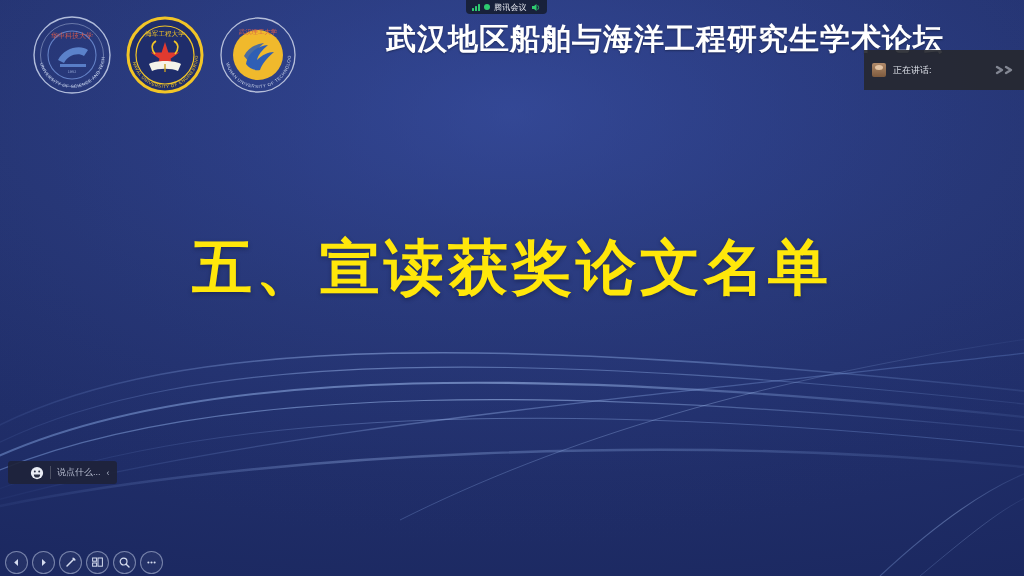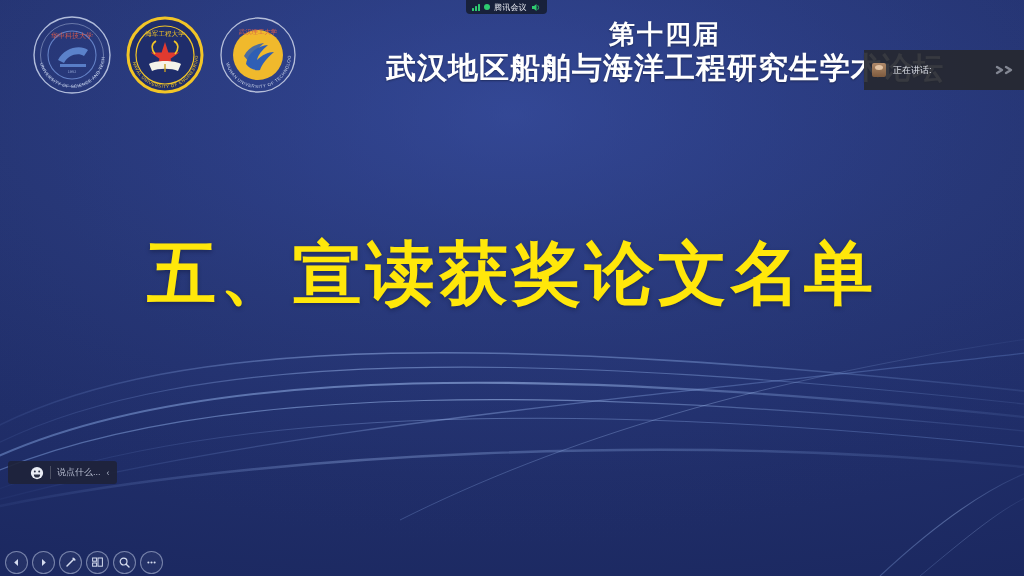--- a/index.html
+++ b/index.html
@@ -141,21 +141,21 @@
     opacity: 0.55;
   }
 
   
   .slide-title {
     position: absolute;
     left: 0;
     top: 228px;
     width: 1024px;
     text-align: center;
-    font-size: 69px;
+    font-size: 60px;
     font-weight: 700;
     color: #ffe70a;
     letter-spacing: 4px;
     z-index: 10;
     text-shadow: 0 2px 4px rgba(10,14,40,0.35);
   }
 
   
   .chat-bar {
     position: absolute;
@@ -314,21 +314,20 @@
         <path id="wutArc" d="M13 43 a33 33 0 0 0 66 0" fill="none"></path>
         <text font-size="4.4" fill="#cdd7ec" font-family="'Liberation Sans',sans-serif" letter-spacing="0.5">
           <textPath href="#wutArc" startOffset="8%">WUHAN UNIVERSITY OF TECHNOLOGY</textPath>
         </text>
       </svg>
     </div>
 
   </div>
 
   <div class="forum-heading">
-    <div class="forum-line1">第十四届</div>
     <div class="forum-line2">武汉地区船舶与海洋工程研究生学术论坛</div>
   </div>
 
   <div class="speaker-panel">
     <span class="speaker-avatar"></span>
     <span class="speaker-label">正在讲话:</span>
     <span class="speaker-chevrons">
       <svg width="22" height="12" viewBox="0 0 22 12">
         <path d="M3 3 l5 3 -5 3" fill="none" stroke="#cfd4e0" stroke-width="2.4" stroke-linecap="round" stroke-linejoin="round"></path>
         <path d="M12 3 l5 3 -5 3" fill="none" stroke="#cfd4e0" stroke-width="2.4" stroke-linecap="round" stroke-linejoin="round"></path>

